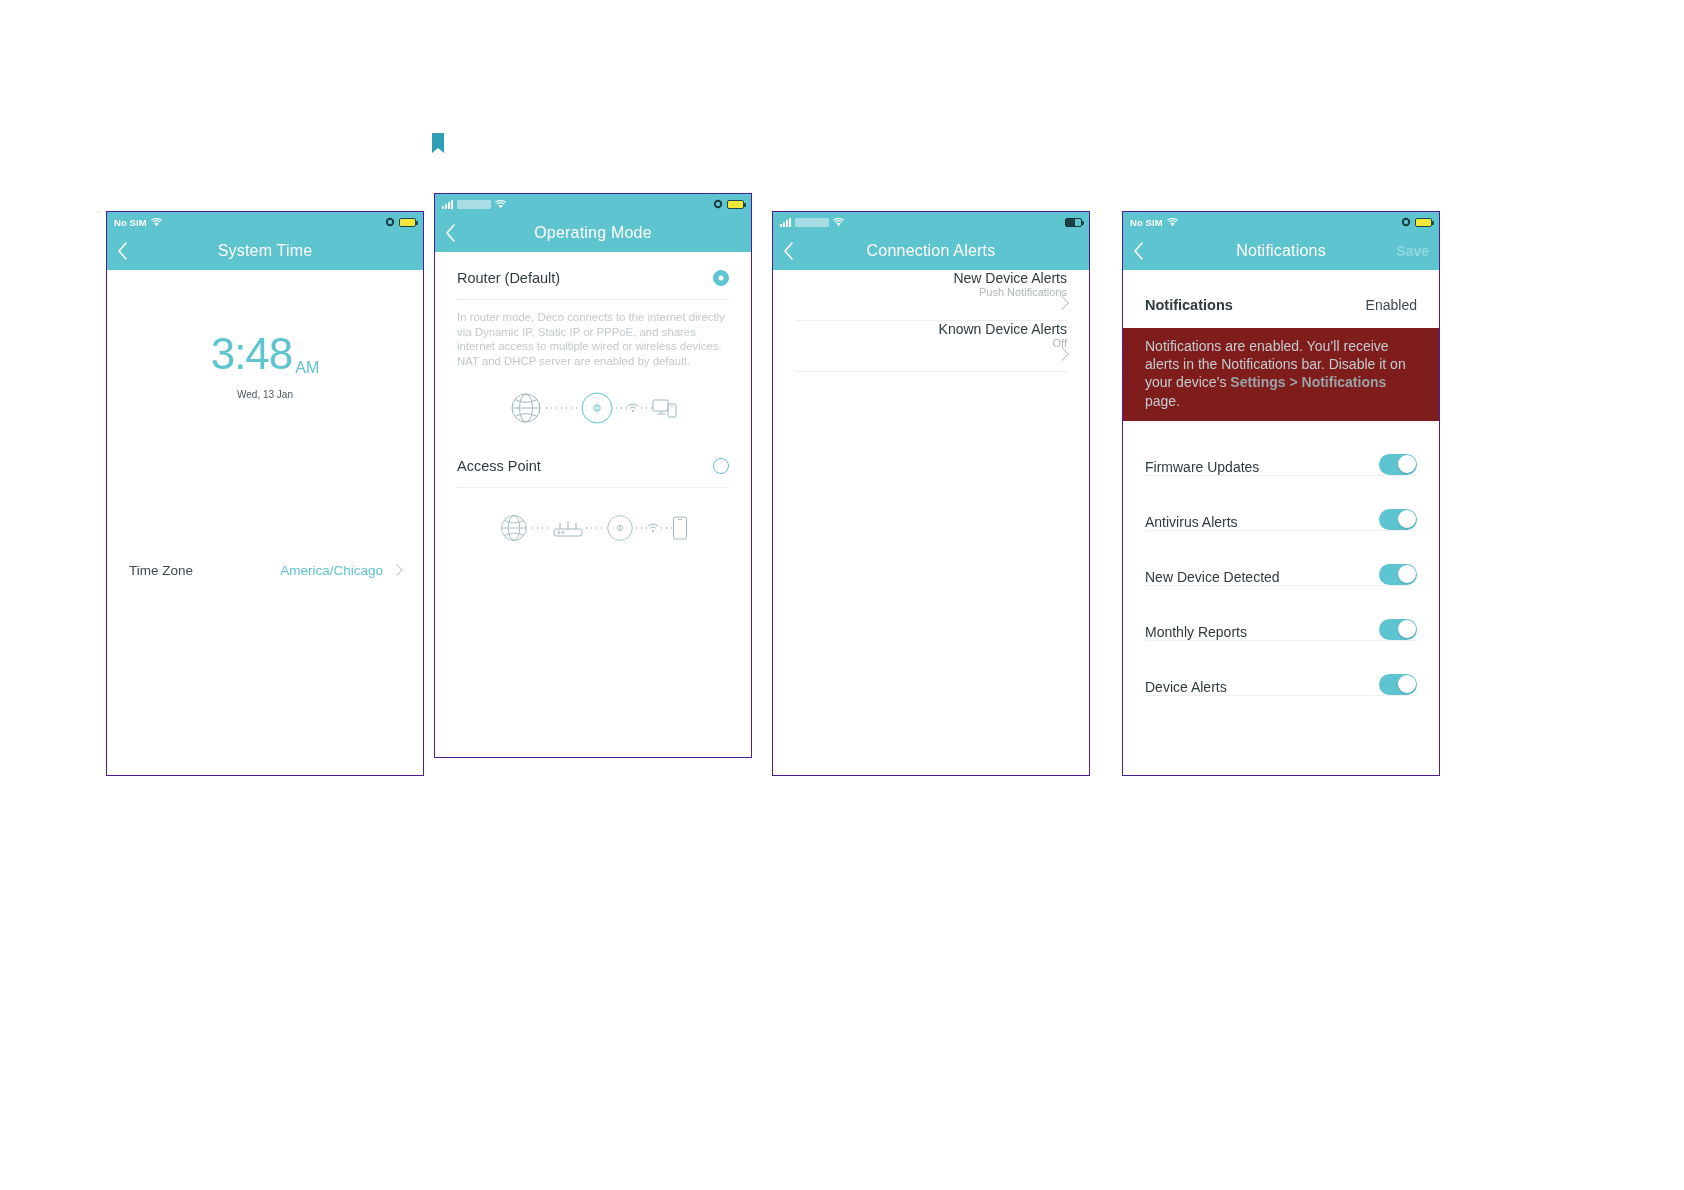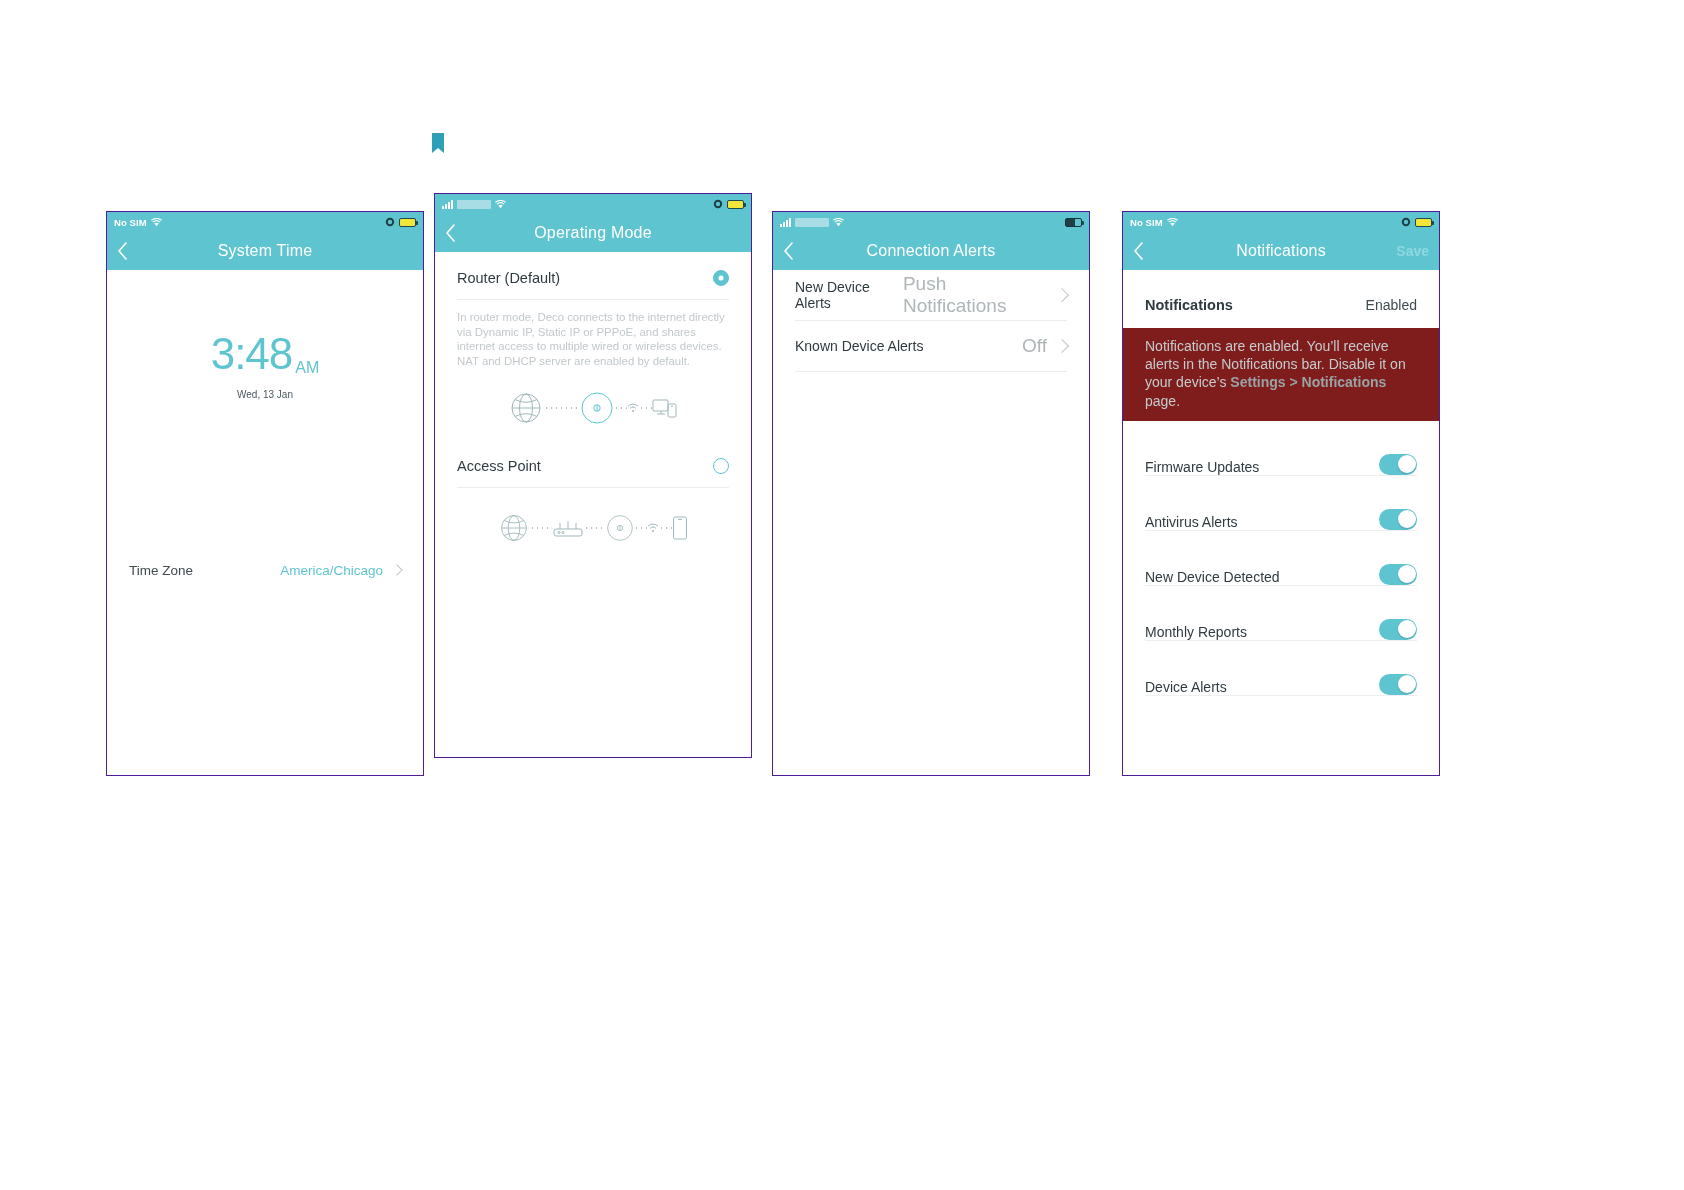--- a/index.html
+++ b/index.html
@@ -132,25 +132,25 @@
   .dots{
     display:inline-block;width:36px;height:2px;
     background-image:radial-gradient(circle, #b9c1c4 0.8px, transparent 0.9px);
     background-size:5px 2px;background-repeat:repeat-x;
   }
   .dots.short{width:22px;}
   .dots.tiny{width:13px;}
 
   
   .ca-row{
-    display:flex;align-items:center;
-    padding:0 22px;height:50px;box-sizing:border-box;
+    display:flex;align-items:flex-end;
+    padding:0 22px;height:50px;box-sizing:border-box;flex-direction:column;
   }
   .ca-label{font-size:14px;color:#2f3b40;}
-  .ca-value{margin-left:auto;font-size:19px;color:#aeb6ba;}
+  .ca-value{margin-left:auto;font-size:11px;color:#aeb6ba;}
   .ca-hr{height:1px;background:#ececec;margin:0 22px;}
 
   
   .nt-head{
     display:flex;align-items:center;
     padding:0 22px;height:46px;box-sizing:border-box;
     margin-top:12px;
   }
   .nt-head-label{font-size:14.5px;color:#2f3b40;font-weight:bold;}
   .nt-head-value{margin-left:auto;font-size:14px;color:#3f4b50;}

